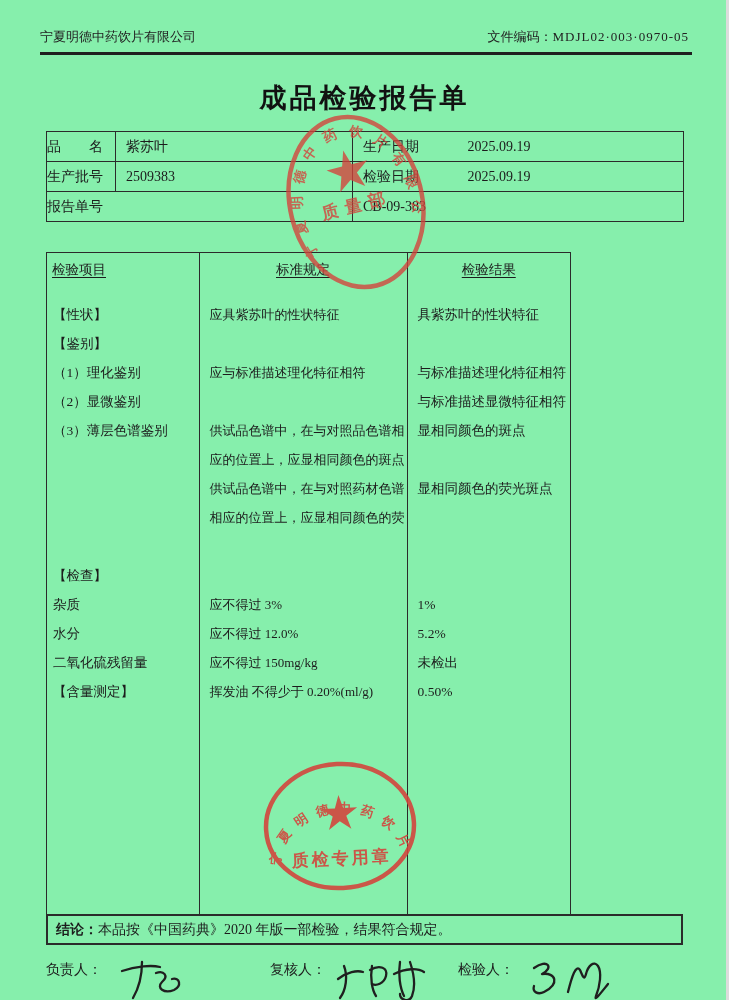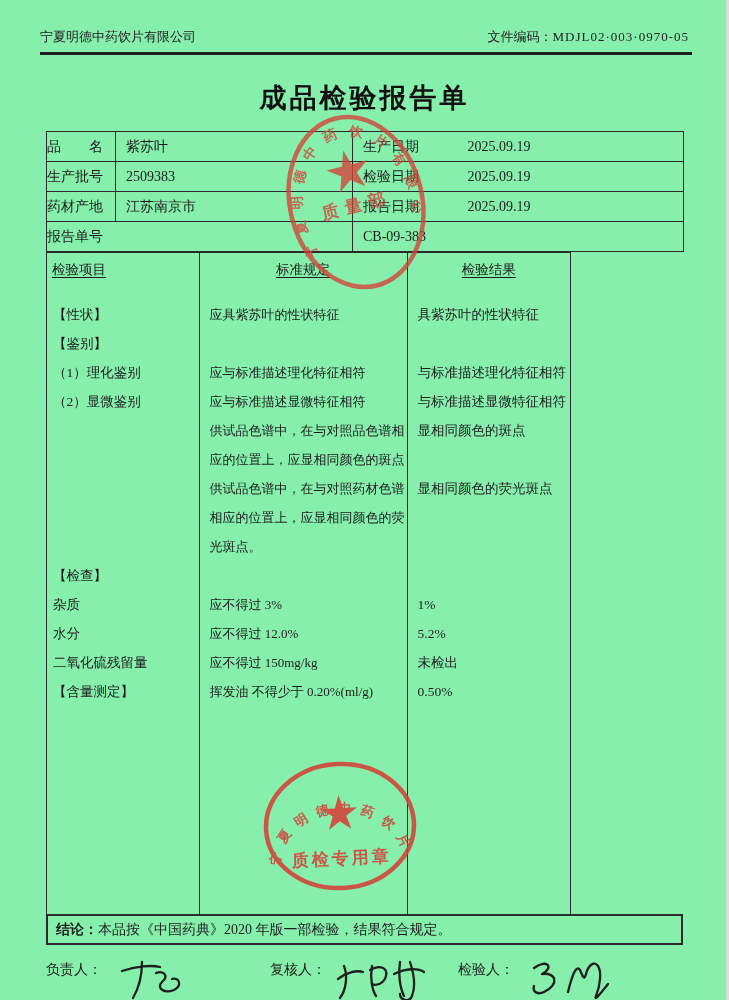--- a/index.html
+++ b/index.html
@@ -103,58 +103,51 @@
       <td class="c3">生产日期</td>
       <td class="c4">2025.09.19</td>
     </tr>
     <tr>
       <td class="c1">生产批号</td>
       <td class="c2">2509383</td>
       <td class="c3">检验日期</td>
       <td class="c4">2025.09.19</td>
     </tr>
     <tr>
-      <td class="c1">药材产地</td>
-      <td class="c2">江苏南京市</td>
-      <td class="c3">报告日期</td>
-      <td class="c4">2025.09.19</td>
-    </tr>
-    <tr>
       <td class="span-left" colspan="2">报告单号</td>
       <td class="span-right" colspan="2">CB-09-383</td>
     </tr>
   </tbody>
     </table>
 
   <div class="main-table">
     <div class="col col-item">
       <div class="col-head"><span>检验项目</span></div>
       <div class="col-body">
         <div class="r1">【性状】</div>
         <div class="r2">【鉴别】</div>
         <div class="r3">（1）理化鉴别</div>
         <div class="r4">（2）显微鉴别</div>
+        <div class="r5">（3）薄层色谱鉴别</div>
         <div class="r10">【检查】</div>
         <div class="r11">杂质</div>
         <div class="r12">水分</div>
         <div class="r13">二氧化硫残留量</div>
         <div class="r14">【含量测定】</div>
       </div>
     </div>
     <div class="col col-standard">
       <div class="col-head"><span>标准规定</span></div>
       <div class="col-body">
         <div class="r1">应具紫苏叶的性状特征</div>
         <div class="r3">应与标准描述理化特征相符</div>
-        <div class="r4">应与标准描述显微特征相符</div>
         <div class="r5">供试品色谱中，在与对照品色谱相</div>
         <div class="r6">应的位置上，应显相同颜色的斑点</div>
         <div class="r7">供试品色谱中，在与对照药材色谱</div>
         <div class="r8">相应的位置上，应显相同颜色的荧</div>
-        <div class="r9">光斑点。</div>
         <div class="r11">应不得过 3%</div>
         <div class="r12">应不得过 12.0%</div>
         <div class="r13">应不得过 150mg/kg</div>
         <div class="r14">挥发油 不得少于 0.20%(ml/g)</div>
       </div>
     </div>
     <div class="col col-result">
       <div class="col-head"><span>检验结果</span></div>
       <div class="col-body">
         <div class="r1">具紫苏叶的性状特征</div>

